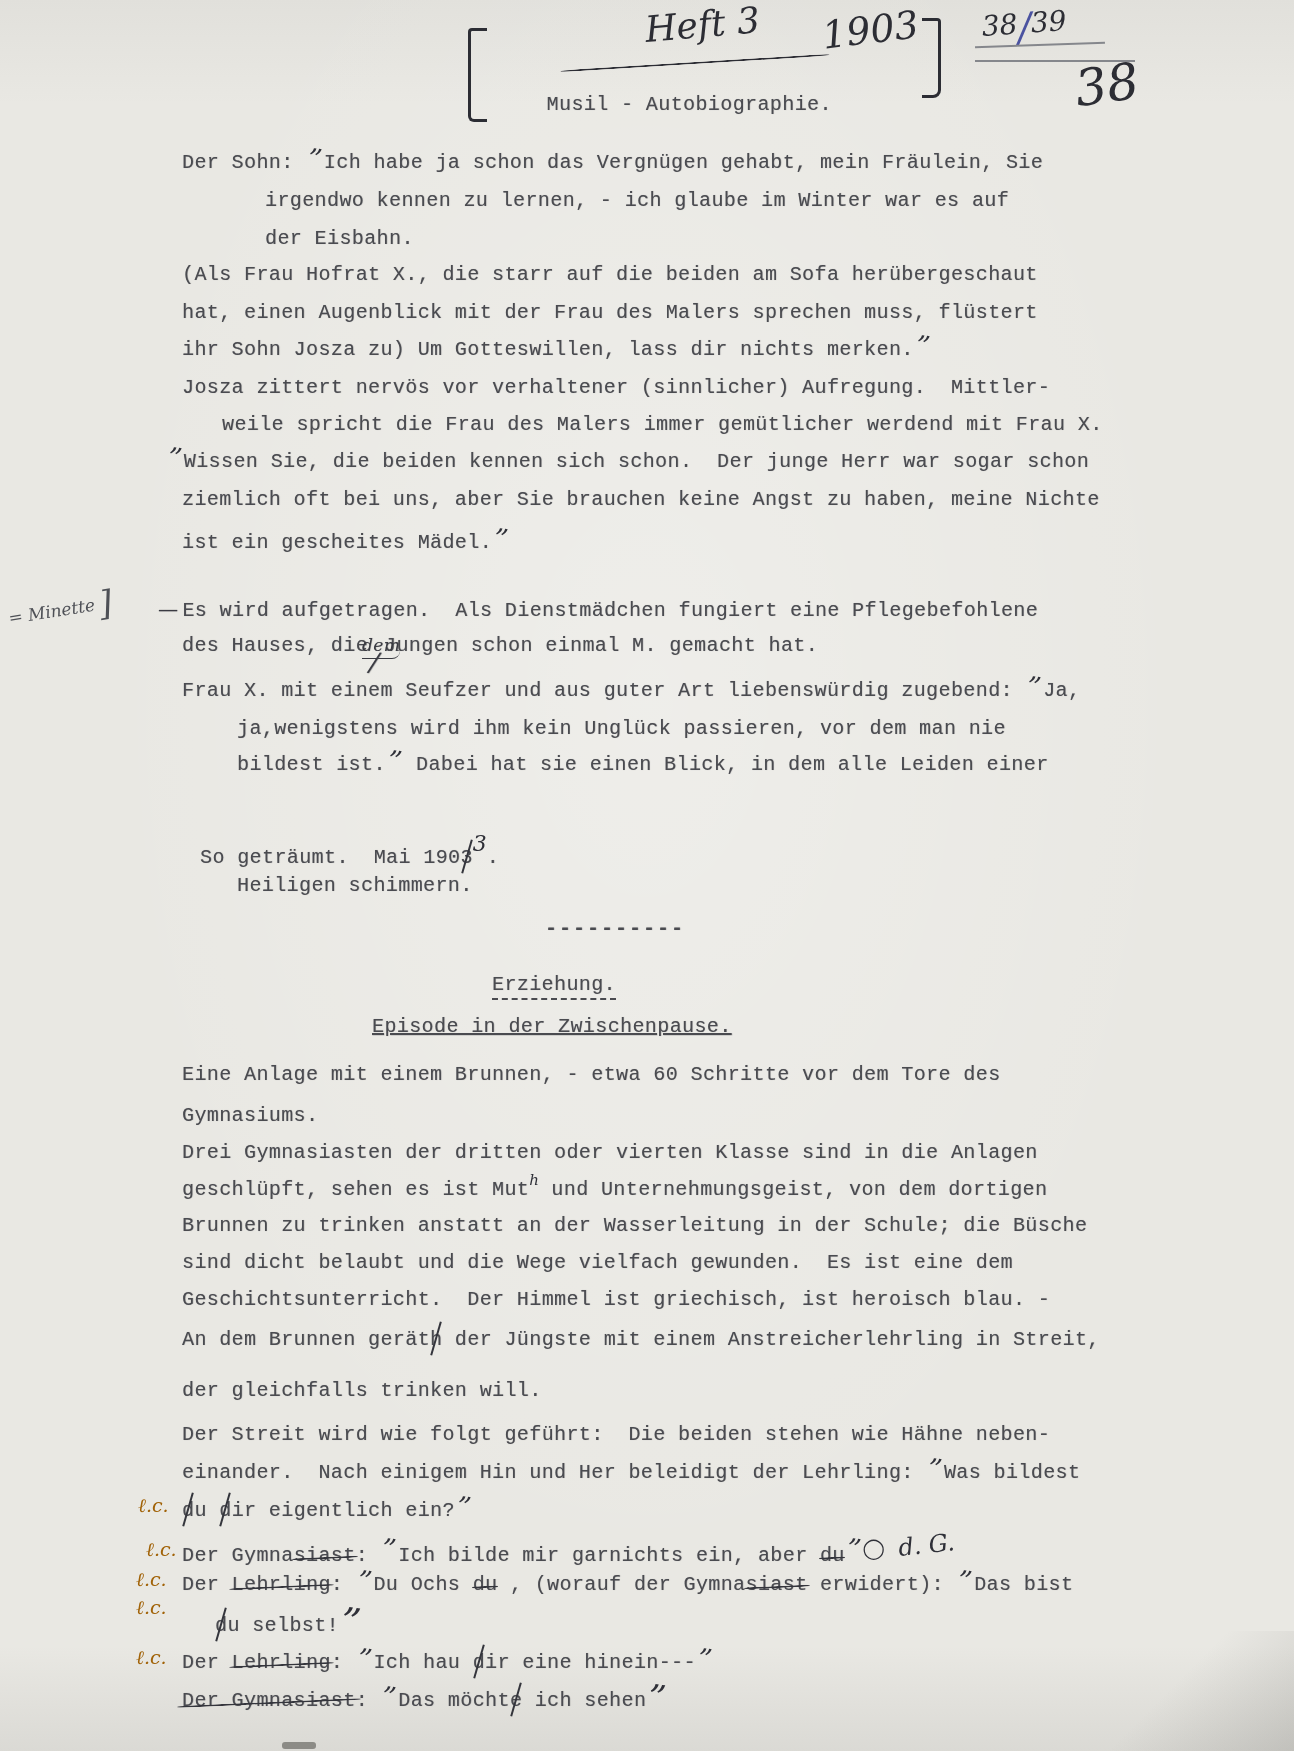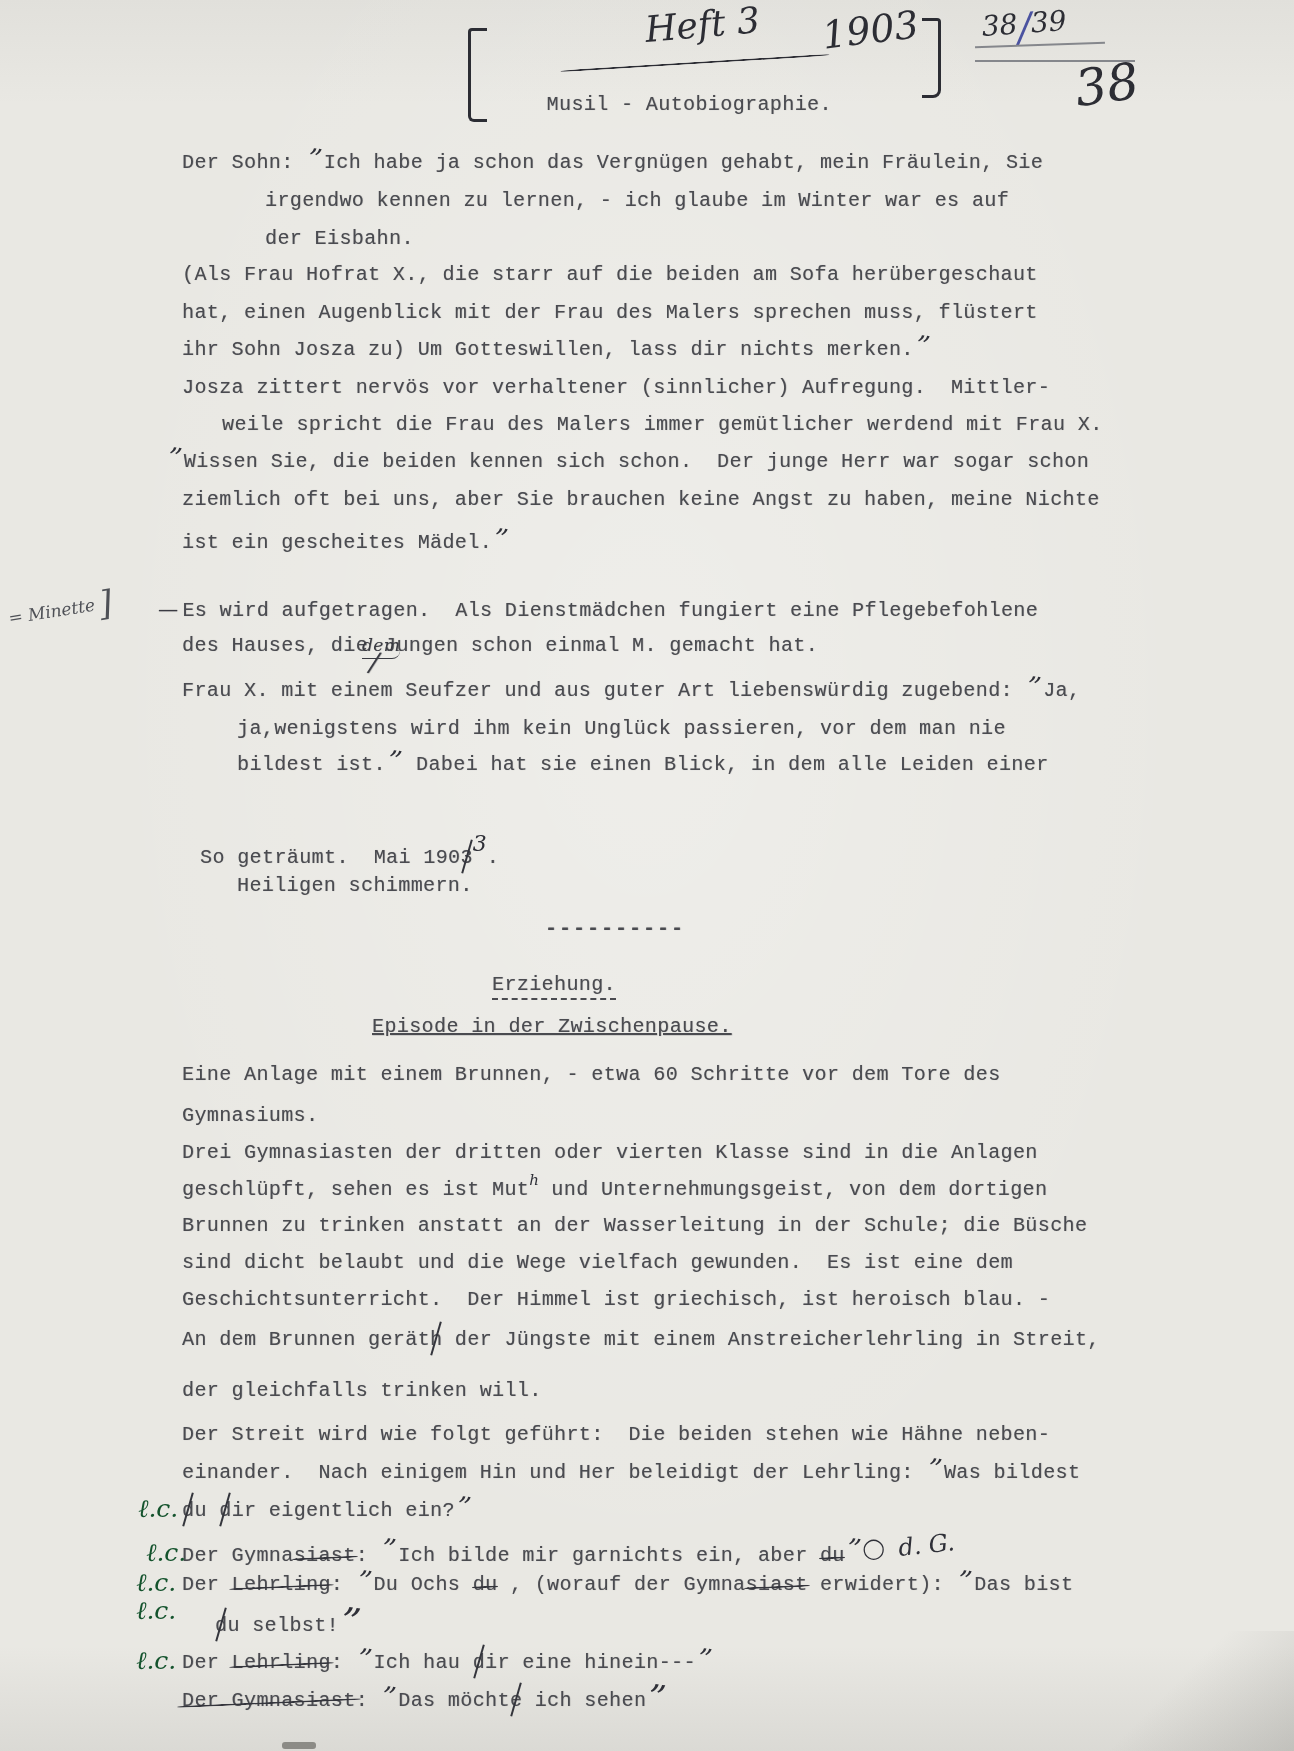--- a/index.html
+++ b/index.html
@@ -47,21 +47,21 @@
     font-style:italic; color:#3a3b42; transform:rotate(6deg); }
   
   .brk { position:absolute; }
   .brk-l { border-left:3.5px solid #2c2d34; border-top:3.5px solid #2c2d34; border-bottom:3.5px solid #2c2d34; width:16px; border-radius:4px 0 0 6px; }
   .brk-r { border-right:3.5px solid #2c2d34; border-top:3.5px solid #2c2d34; border-bottom:3.5px solid #2c2d34; width:16px; border-radius:0 4px 8px 0; }
   .underline-stroke { position:absolute; border-top:2.4px solid #2c2d34; border-radius:50%/3px; }
   .pencil-line { position:absolute; border-top:2px solid #85878c; }
   .head-hw { position:absolute; font-family:"DejaVu Serif", serif; font-style:italic; color:#2c2d34; }
   .sep { letter-spacing:2px; font-weight:bold; }
   .h-underline { border-bottom:2.4px dashed #4a4b50; padding-bottom:2px; }
-  .lc { position:absolute; font-family:"DejaVu Serif", serif; font-style:italic; font-size:25px; color:#14532d; }
+  .lc { position:absolute; font-family:"DejaVu Serif", serif; font-style:italic; font-size:19px; color:#a16207; }
   .smudge { position:absolute; background:#4a4a46; opacity:.55; border-radius:3px; }
   .corner-shade { position:absolute; pointer-events:none;
     background:linear-gradient(315deg, rgba(80,80,76,.18), rgba(0,0,0,0) 55%); }
   .circle-mark { display:inline-block; font-size:20px; transform:translateY(-6px); }
   .dg-mark { display:inline-block; font-size:24px; margin-left:14px; transform:rotate(-6deg) translateY(-8px); }
   .sup { display:inline-block; font-size:22px; transform:translateY(-12px); }
   .sup-small { display:inline-block; font-size:15px; transform:translateY(-10px); }
   .hwdash { display:inline-block; margin-left:-24px; margin-right:4px; font-family:"DejaVu Serif", serif; color:#3a3b42; }
 </style>
 </head>

